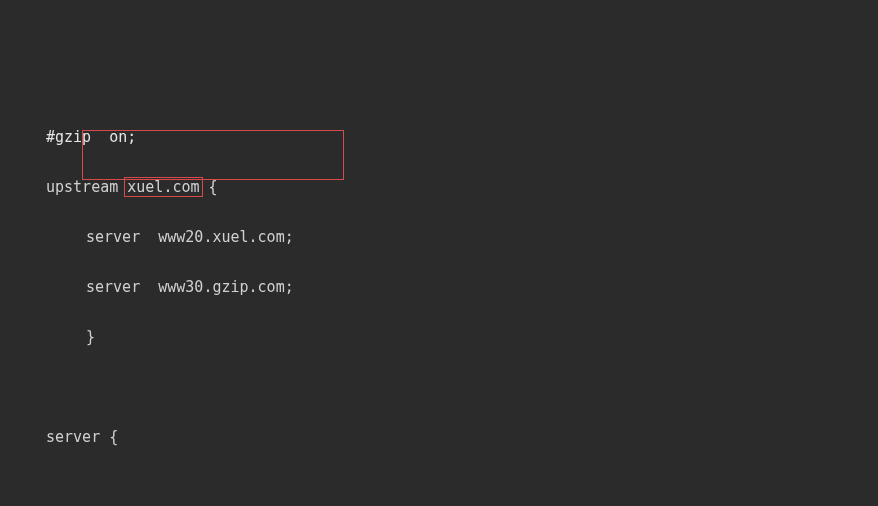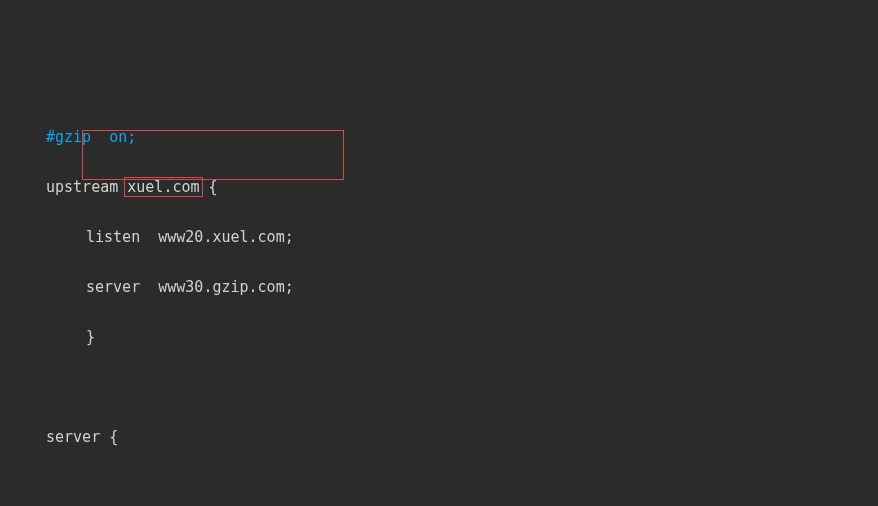--- a/index.html
+++ b/index.html
@@ -17,42 +17,42 @@
     box-sizing:border-box;
     -webkit-font-smoothing:antialiased;
   }
   #code{
     position:relative;
     padding:0;
     margin:0;
   }
   .pad{display:inline-block;width:46px}
   .pad2{display:inline-block;width:86px}
-  .cm{color:#0ea5e9}
+  .cm{color:#e5e5e5}
   .hl{border:1px solid #d84a4a;padding:0 2px;margin:-1px -3px}
   
   #bigbox{
     position:absolute;
     border:1px solid #d84a4a;
     top:30px;
     left:82px;
     width:260px;
     height:48px;
     pointer-events:none;
   }
 </style>
 </head>
 <body>
 
 
 
 <div id="code">
 <div><span class="pad"></span><span class="cm">#gzip  on;</span></div>
 <div><span class="pad"></span><span>upstream </span><span class="hl">xuel.com</span><span> {</span></div>
-<div><span class="pad2"></span><span>listen  www20.xuel.com;</span></div>
+<div><span class="pad2"></span><span>server  www20.xuel.com;</span></div>
 <div><span class="pad2"></span><span>server  www30.gzip.com;</span></div>
 <div><span class="pad2"></span><span>}</span></div>
 <div>&nbsp;</div>
 <div><span class="pad"></span><span>server {</span></div>
 
 
 
 
 
 

